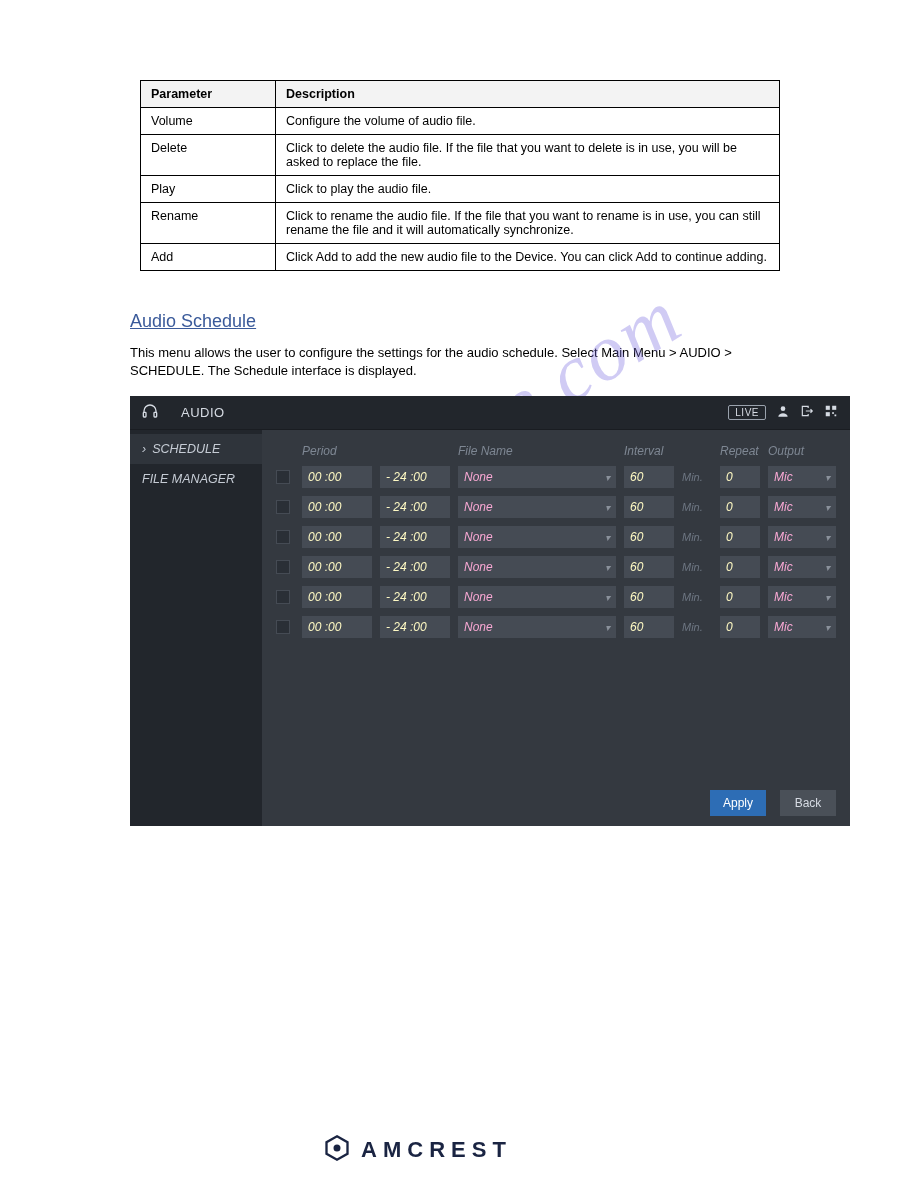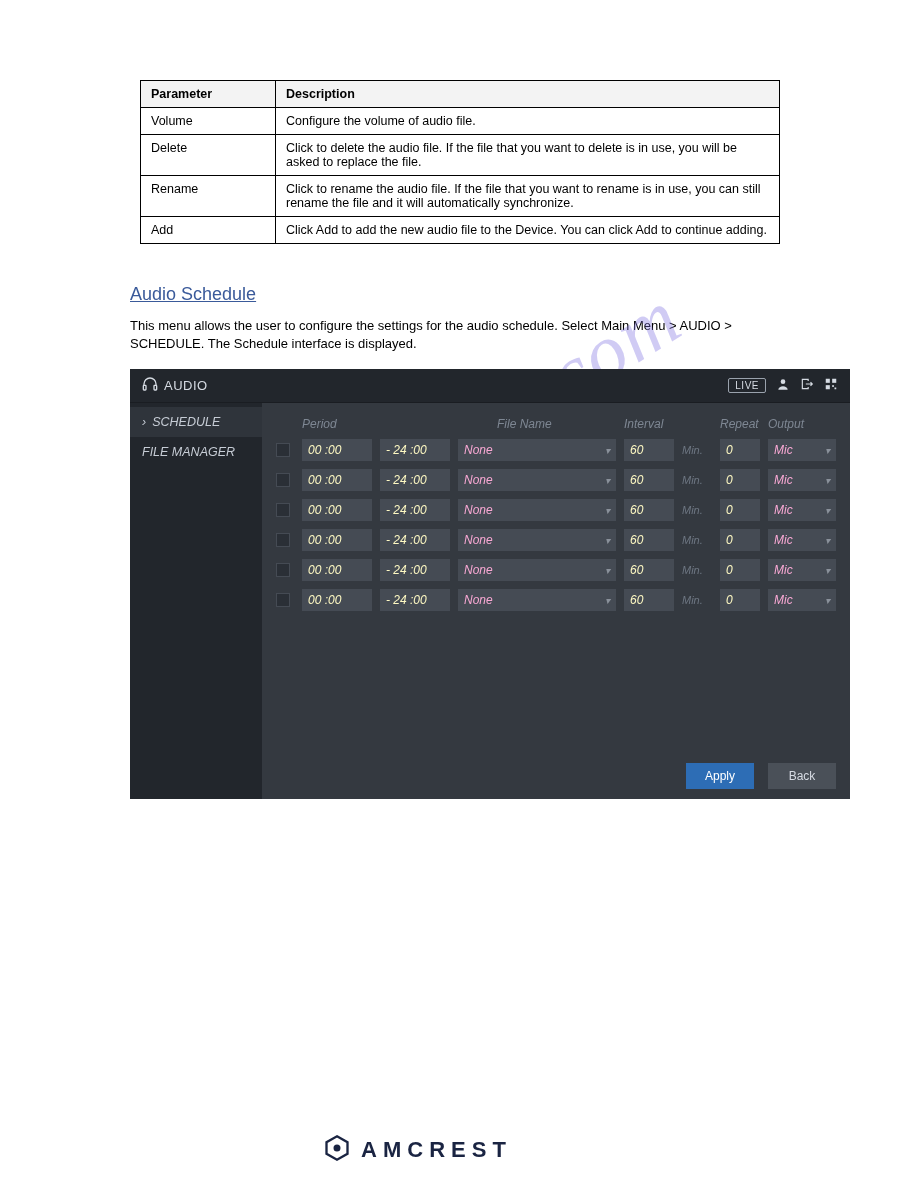--- a/index.html
+++ b/index.html
@@ -67,21 +67,21 @@
     height: 34px;
     background: #22262c;
     display: flex;
     align-items: center;
     padding: 0 12px;
     border-bottom: 1px solid #1a1d22;
   }
   .ui-topbar-left {
     display: flex;
     align-items: center;
-    gap: 6px;
+    gap: 23px;
     flex: 1;
   }
   .ui-topbar-title {
     color: #d6dbe3;
     font-size: 13px;
     letter-spacing: 0.5px;
   }
   .ui-topbar-right {
     display: flex;
     align-items: center;
@@ -131,21 +131,21 @@
     grid-template-columns: 18px 70px 70px 158px 50px 30px 40px 68px;
     column-gap: 8px;
     row-gap: 8px;
     align-items: center;
   }
   .hdr {
     color: #7e8793;
     font-size: 12px;
   }
   .hdr-period { grid-column: 2 / span 2; }
-  .hdr-file { grid-column: 4; margin-left: 39px; }
+  .hdr-file { grid-column: 4; }
   .hdr-interval { grid-column: 5; text-align: left; }
   .hdr-blank { grid-column: 6; }
   .hdr-repeat { grid-column: 7; }
   .hdr-output { grid-column: 8; }
 
   .chk {
     width: 14px; height: 14px;
     background: #2a2f36;
     border: 1px solid #454b54;
     display: inline-block;
@@ -174,21 +174,21 @@
   .minlbl { color: #6d7682; font-size: 11px; }
 
   .ui-footer {
     position: absolute;
     right: 14px;
     bottom: 10px;
     display: flex;
     gap: 14px;
   }
   .btn {
-    width: 68px;
+    width: 56px;
     height: 26px;
     display: flex;
     align-items: center;
     justify-content: center;
     font-size: 12px;
     cursor: pointer;
   }
   .btn-apply { background: #2d6db5; color: #fff; }
   .btn-back { background: #4a5058; color: #d6dbe3; }
 
@@ -240,20 +240,24 @@
       </tr>
     </thead>
     <tbody>
       <tr>
           <td class="c1">Volume</td>
           <td>Configure the volume of audio file.</td>
         </tr>
       <tr>
           <td class="c1">Delete</td>
           <td>Click to delete the audio file. If the file that you want to delete is in use, you will be asked to replace the file.</td>
+        </tr>
+      <tr>
+          <td class="c1">Play</td>
+          <td>Click to play the audio file.</td>
         </tr>
       <tr>
           <td class="c1">Rename</td>
           <td>Click to rename the audio file. If the file that you want to rename is in use, you can still rename the file and it will automatically synchronize.</td>
         </tr>
       <tr>
           <td class="c1">Add</td>
           <td>Click Add to add the new audio file to the Device. You can click Add to continue adding.</td>
         </tr>
     </tbody>

